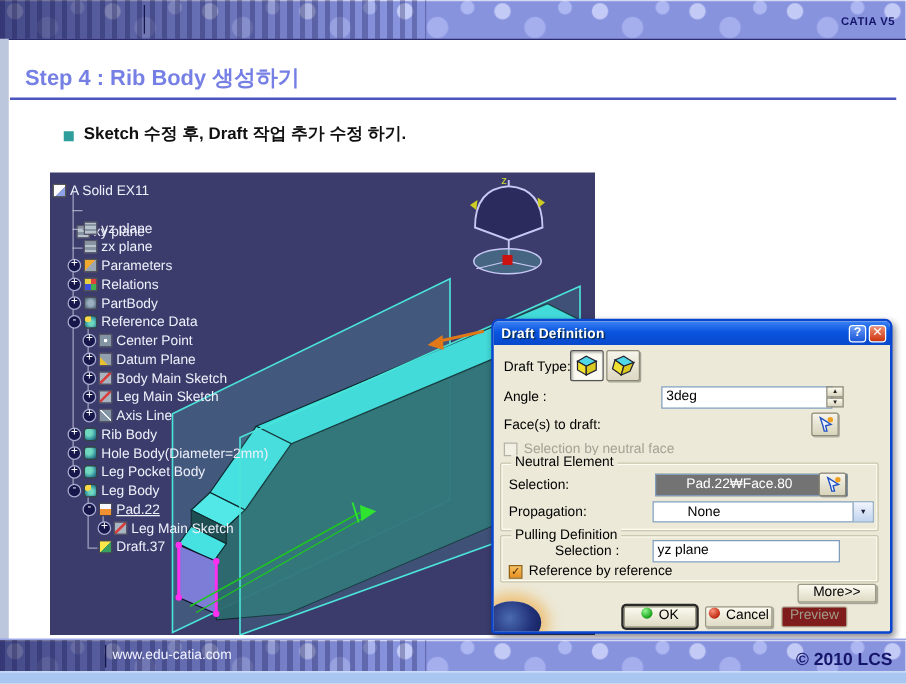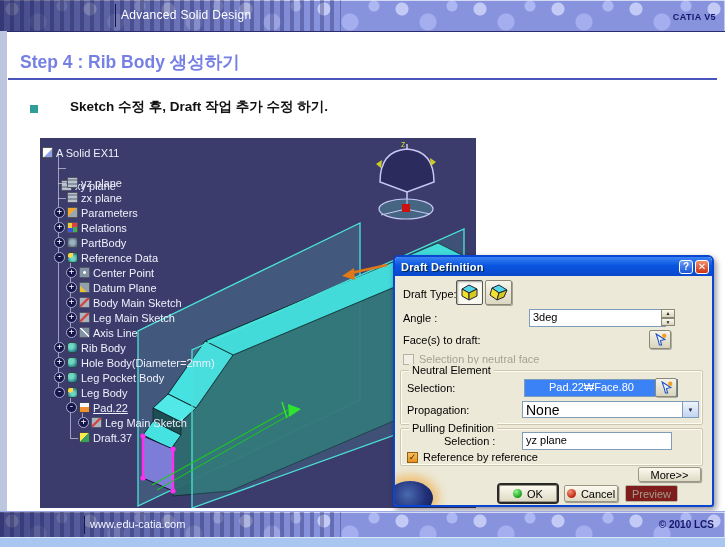--- a/index.html
+++ b/index.html
@@ -15,27 +15,27 @@
     box-shadow:inset 0 1px 0 rgba(255,255,255,.65), inset -1px 0 0 rgba(255,255,255,.5);}
   .banner::before{content:'';position:absolute;top:0;left:0;bottom:0;width:47%;
     background:linear-gradient(90deg, rgba(14,14,66,.55), rgba(14,14,66,0) 92%),
       repeating-linear-gradient(90deg, rgba(18,18,76,.30) 0 4px, rgba(18,18,76,0) 4px 10px);}
   .banner.header{top:0;height:31px;border-bottom:1px solid #2b2b6e;}
   .banner.footer{top:511px;height:26px;border-top:1px solid #9aa6e6;}
   .vsep{position:absolute;width:1px;top:4px;bottom:4px;background:#15154e;}
   .course{position:absolute;left:121px;top:8px;color:#ffffff;font-size:12px;letter-spacing:.3px;}
   .brand{position:absolute;right:9px;top:12px;color:#15156a;font-size:9px;font-weight:bold;letter-spacing:.4px;}
   .site{position:absolute;left:90px;top:6px;color:#f2f4ff;font-size:11px;}
-  .copyright{position:absolute;right:11px;top:7px;color:#15156a;font-size:10px;font-weight:bold;}
+  .copyright{position:absolute;right:11px;top:7px;color:#15156a;font-size:14px;font-weight:bold;}
   .left-strip{position:absolute;left:0;top:31px;width:7px;height:506px;background:#bcc6dc;}
   .bottom-strip{position:absolute;left:0;top:537px;width:725px;height:10px;background:var(--bottom_strip,#A8C6F0);border-top:1px solid #d8e6fa;}
   
   .page-title{position:absolute;left:20px;top:50px;font-size:17.5px;font-weight:bold;color:var(--title_blue,#7680E4);white-space:nowrap;}
   .rule{position:absolute;left:8px;top:78px;width:709px;height:2px;background:var(--rule_blue,#4A55BE);}
-  .bullet-row{position:absolute;left:30px;top:98px;display:flex;align-items:center;gap:24px;}
+  .bullet-row{position:absolute;left:51px;top:98px;display:flex;align-items:center;}
   .bullet-sq{width:8px;height:8px;background:#2f9e9a;margin:4px 8px 0 0;flex:none;}
   .bullet-text{font-size:13.5px;font-weight:bold;color:#111;white-space:nowrap;}
   
   .viewport{position:absolute;left:40px;top:138px;width:436px;height:370px;background:var(--viewport_bg,#3C3C6C);overflow:hidden;}
   .scene{position:absolute;left:0;top:0;}
   .tree{position:absolute;left:0;top:0;width:100%;height:100%;}
   .rail{position:absolute;width:1px;background:rgba(228,228,246,.6);}
   .stub{position:absolute;height:1px;background:rgba(228,228,246,.6);}
   .trow{position:absolute;display:flex;align-items:center;height:13px;color:#eef0fa;font-size:11px;white-space:nowrap;cursor:default;}
   .texp{width:9px;height:9px;border-radius:50%;background:#17174c;border:1px solid #a8aed0;color:#fff;
@@ -64,61 +64,60 @@
      background:linear-gradient(180deg,#3a82f4 0%,#0a55e0 45%,#0848cc 100%);border-radius:4px 4px 0 0;}
   .dlg-title{flex:1;color:#fff;font-size:11px;font-weight:bold;letter-spacing:.2px;text-shadow:1px 1px 1px #023;}
   .tbb{width:14px;height:14px;border:1px solid #fff;border-radius:3px;color:#fff;font-size:10px;font-weight:bold;
        display:flex;align-items:center;justify-content:center;margin-left:2px;box-sizing:border-box;line-height:1;}
   .tbb.help{background:linear-gradient(#6a9cf8,#1a56d8);}
   .tbb.close{background:linear-gradient(#f09070,#cc3510);}
   .dlg-body{position:relative;height:229px;font-size:11px;color:#000;}
   .lbl{position:absolute;white-space:nowrap;}
   .field{position:absolute;height:15px;background:#fff;border:1px solid #7F9DB9;padding:1px 3px 0 3px;font-size:11px;
          white-space:nowrap;overflow:hidden;}
-  .field.hl{background:#3b82f6;color:#fff;padding-left:24px;}
+  .field.hl{background:#737373;color:#fff;padding-left:24px;}
   .spin{position:absolute;width:14px;height:17px;display:flex;flex-direction:column;box-sizing:border-box;}
   .spin span{flex:1;background:linear-gradient(#fdfbf0,#d8d4bc);border:1px solid #8a8876;font-size:5px;line-height:6px;
          text-align:center;color:#222;}
   .mini-btn{position:absolute;width:22px;height:19px;background:linear-gradient(#f6f4ea,#d8d4bc);border:1px solid #8a8876;
          border-radius:2px;box-shadow:1px 1px 0 rgba(0,0,0,.25);padding:0;display:flex;align-items:center;justify-content:center;}
   .dt-btn{position:absolute;width:27px;height:25px;background:linear-gradient(#f6f4ea,#dcd8c2);border:1px solid #8a8876;
          border-radius:2px;padding:0;display:flex;align-items:center;justify-content:center;box-shadow:1px 1px 0 rgba(0,0,0,.3);}
   .dt-btn.pressed{background:#fbfaf2;border:1px solid #555;box-shadow:inset 1px 1px 2px rgba(0,0,0,.35);}
   .chk-row{position:absolute;display:flex;align-items:center;}
   .chk{width:11px;height:11px;box-sizing:border-box;margin-right:5px;flex:none;display:flex;align-items:center;justify-content:center;
        font-size:9px;line-height:1;}
   .chk-row.disabled .chk{background:#f2f0e4;border:1px solid #b5b2a5;}
   .chk-row.disabled .chk-lbl{color:#a5a295;}
   .chk-row.checked .chk{background:linear-gradient(#f8c060,#e89020);border:1px solid #906010;color:#4a2e00;font-weight:bold;}
   .group{position:absolute;border:1px solid #cbc7b0;border-radius:2px;box-shadow:inset 0 0 0 1px #fffdf2;}
   .group-lbl{position:absolute;top:-7px;left:8px;background:var(--dialog_bg,#ECE9D8);padding:0 3px;font-size:11px;}
   .combo{position:absolute;height:17px;background:#fff;border:1px solid #7F9DB9;display:flex;align-items:center;box-sizing:border-box;}
-  .combo-val{flex:1;padding-left:3px;font-size:14px;}
+  .combo-val{flex:1;padding-left:3px;font-size:11px;margin-left:24px;}
   .combo-arrow{width:15px;align-self:stretch;background:linear-gradient(#f0f4fc,#c2d4f0);border-left:1px solid #7F9DB9;
        font-size:6px;display:flex;align-items:center;justify-content:center;color:#224;}
-  .btn{position:absolute;height:17px;display:flex;align-items:center;justify-content:center;font-size:11px;
+  .btn{position:absolute;height:17px;display:flex;justify-content:center;font-size:11px;
        background:linear-gradient(#fcfaf0,#dedac4);border:1px solid #9a9884;border-radius:2px;
        box-shadow:1px 1px 1px rgba(0,0,0,.35);padding:0 4px;box-sizing:border-box;font-family:inherit;}
   .btn.default{box-shadow:0 0 0 2px #2a2a2a,1px 1px 1px rgba(0,0,0,.35);}
   .btn.disabled{color:#a09c8a;background:#7f1d1d;box-shadow:none;border-color:#b8b4a0;}
   .dot{width:9px;height:9px;border-radius:50%;margin-right:5px;flex:none;}
   .dot.g{background:radial-gradient(circle at 35% 30%,#90f890,#18a018 70%,#0a600a);}
   .dot.r{background:radial-gradient(circle at 35% 30%,#f89078,#c02810 70%,#701000);}
   .blob{position:absolute;left:-8px;bottom:-10px;width:46px;height:34px;border-radius:50%;
        background:radial-gradient(circle at 45% 40%,#4a6ab0 0%,#22327a 55%,#101a4e 100%);
        box-shadow:0 0 10px 6px rgba(240,160,40,.55);}
 </style>
 </head>
 <body>
 
 <div class="slide">
 
   <div class="banner header">
     <div class="vsep" style="left:115px;"></div>
-    <span class="course">Advanced Solid Design</span>
     <span class="brand">CATIA V5</span>
   </div>
 
   <div class="left-strip"></div>
 
   <div class="page-title"><span>Step 4 : Rib Body</span><span> 생성하기</span></div>
   <div class="rule"></div>
 
   <div class="bullet-row">
     <span class="bullet-sq"></span>

